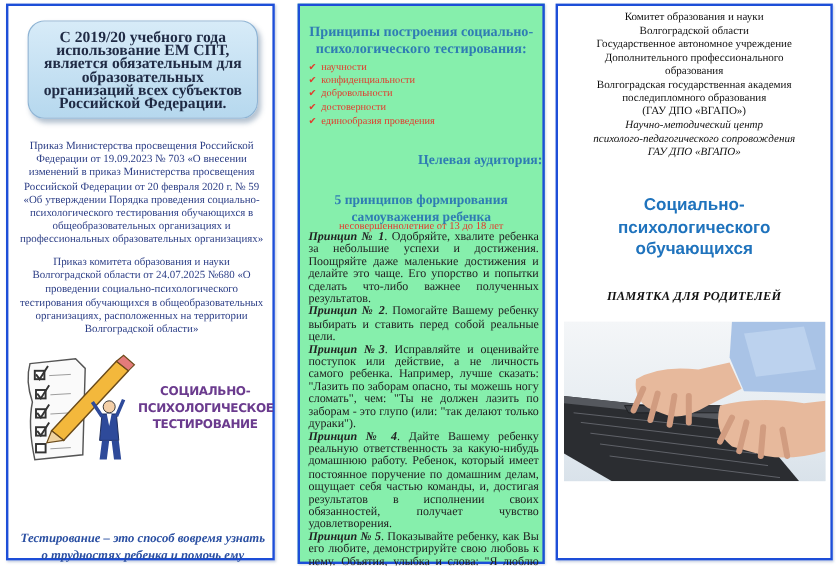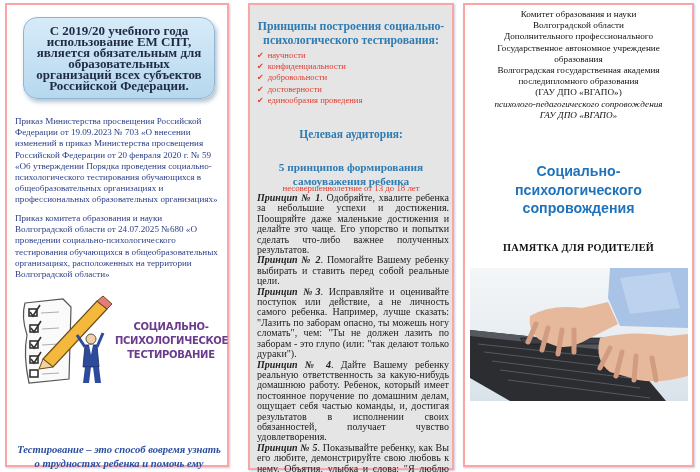--- a/index.html
+++ b/index.html
@@ -1,62 +1,62 @@
 <!DOCTYPE html>
 <html><head>
 <meta charset="utf-8">
 <style>
   * { box-sizing: border-box; margin: 0; padding: 0; }
   html, body { width: 700px; height: 472px; background: #ffffff; overflow: hidden; }
   body { position: relative; font-family: "Liberation Serif", serif; }
 
-  .panel { position: absolute; border: 2px solid #fca5a5; box-shadow: 1px 1px 2px rgba(80,110,160,0.35); padding-left: 12px; }
+  .panel { position: absolute; border: 2px solid #1d4ed8; box-shadow: 1px 1px 2px rgba(80,110,160,0.35); padding-left: 12px; }
   #panel-left { left: 5px; top: 3px; width: 224px; height: 464px; background: #ffffff; }
-  #panel-mid { left: 248px; top: 3px; width: 206px; height: 467px; background: #e5e5e5; }
+  #panel-mid { left: 248px; top: 3px; width: 206px; height: 467px; background: #86efac; }
   #panel-right { left: 463px; top: 3px; width: 231px; height: 464px; background: #ffffff; }
 
   
   .notice-box {
     position: absolute; left: 16px; top: 12px; width: 192px; height: 82px;
     border-radius: 14px; border: 1px solid #8fb4d4;
     background: linear-gradient(180deg, #d7ebf8 0%, #b6d8ee 100%);
     box-shadow: 2px 3px 4px rgba(90,120,150,0.45);
     display: flex; align-items: center; justify-content: center; text-align: center;
     padding: 4px 8px;
   }
   .notice-text { font-weight: bold; font-size: 13px; line-height: 11px; color: #1f2a44; }
-  .order-text { position: absolute; left: 8px; width: 206px; color: #2c3e86; font-size: 9.1px; line-height: 11.2px; }
+  .order-text { position: absolute; left: 8px; width: 206px; text-align: center; color: #2c3e86; font-size: 9.1px; line-height: 11.2px; }
   #order1 { top: 111px; }
   #order2 { top: 208px; }
 
   .illustration { position: absolute; left: 12px; top: 290px; width: 200px; height: 90px; }
   .illu-title { position: absolute; left: 96px; top: 25px; width: 112px; text-align: center;
     font-family: "DejaVu Sans", sans-serif; font-weight: bold; font-size: 10px; line-height: 14px; color: #6b3b8e; letter-spacing: -0.3px; }
 
   .tagline { position: absolute; left: 10px; top: 390px; width: 204px; text-align: center;
     font-style: italic; font-weight: bold; color: #2a4fa2; font-size: 10.6px; line-height: 13.5px; margin-top: 48px; }
 
   
   .mid-title { position: absolute; left: 0; top: 15px; width: 100%; text-align: center;
     font-weight: bold; color: #2f7cb3; font-size: 11.8px; line-height: 13.5px; }
   .principles-list { position: absolute; left: 7px; top: 45px; list-style: none; }
   .principles-list li { font-size: 8.6px; line-height: 11.2px; color: #e23a2c; display: flex; align-items: center; }
   .check { color: #e23a2c; font-size: 8px; margin-right: 4px; font-family: "DejaVu Sans", sans-serif; }
-  .aud-title { position: absolute; left: 0; top: 123px; width: 100%; text-align: center; font-weight: bold; color: #2f7cb3; font-size: 11.5px; }
+  .aud-title { position: absolute; left: 0; top: 123px; width: 100%; text-align: right; font-weight: bold; color: #2f7cb3; font-size: 11.5px; }
   .aud-value { position: absolute; left: 0; top: 138px; width: 100%; text-align: center; color: #e23a2c; font-size: 8.8px; margin-top: 40px; }
   .five-title { position: absolute; left: 0; top: 156px; width: 100%; text-align: center; font-weight: bold; color: #2f7cb3; font-size: 11.3px; line-height: 13.5px; }
   .rules { position: absolute; left: 7px; top: 188px; width: 192px; text-align: justify; font-size: 10px; line-height: 10.4px; color: #222; }
   .rule-label { font-weight: bold; font-style: italic; }
 
   
   .org-header { position: absolute; left: 0; top: 4px; width: 100%; text-align: center; font-size: 9.2px; line-height: 11.2px; color: #111; }
   .org-header .it { font-style: italic; }
   .main-title { position: absolute; left: 0; top: 157px; width: 100%; text-align: center;
     font-family: "Liberation Sans", sans-serif; font-weight: bold; font-size: 14.2px; line-height: 18.5px; color: #1f73bd; }
-  .memo { position: absolute; left: 0; top: 237px; width: 100%; text-align: center; font-weight: bold; font-size: 10.3px; color: #111; letter-spacing: 0.2px; }
+  .memo { position: absolute; left: 0; top: 237px; width: 100%; text-align: center; font-weight: bold; font-size: 10.3px; color: #111; letter-spacing: 0.2px; font-style: italic; }
   .photo { position: absolute; left: 5px; top: 263px; width: 218px; height: 133px; overflow: hidden;
     background: linear-gradient(180deg, #f4f6f8 0%, #e6ecf1 60%, #d9e2ea 100%); }
   .city { position: absolute; left: 0; top: 432px; width: 100%; text-align: center; font-weight: bold; font-size: 9.6px; line-height: 12px; color: #111; margin-top: 40px; }
 </style>
 </head>
 <body>
 
 <div id="panel-left" class="panel">
   <div class="notice-box">
     <div class="notice-text">С 2019/20 учебного года использование ЕМ СПТ, является обязательным для образовательных организаций всех субъектов Российской Федерации.</div>
@@ -137,34 +137,35 @@
     <div><span class="rule-label">Принцип №3</span><span>. Исправляйте и оценивайте поступок или действие, а не личность самого ребенка. Например, лучше сказать: "Лазить по заборам опасно, ты можешь ногу сломать", чем: "Ты не должен лазить по заборам - это глупо (или: "так делают только дураки").</span></div>
     <div><span class="rule-label">Принцип № 4</span><span>. Дайте Вашему ребенку реальную ответственность за какую-нибудь домашнюю работу. Ребенок, который имеет постоянное поручение по домашним делам, ощущает себя частью команды, и, достигая результатов в исполнении своих обязанностей, получает чувство удовлетворения.</span></div>
     <div><span class="rule-label">Принцип № 5</span><span>. Показывайте ребенку, как Вы его любите, демонстрируйте свою любовь к нему. Объятия, улыбка и слова: "Я люблю тебя" помогут ребенку ощущать Ваше хорошее отношение и любовь.</span></div>
   </div>
 </div>
 
 <div id="panel-right" class="panel">
   <div class="org-header">
     <div>Комитет образования и науки</div>
     <div>Волгоградской области</div>
+    <div>Государственное автономное учреждение</div>
     <div>Дополнительного профессионального</div>
-    <div>Государственное автономное учреждение</div>
     <div>образования</div>
     <div>Волгоградская государственная академия</div>
     <div>последипломного образования</div>
     <div>(ГАУ ДПО «ВГАПО»)</div>
+    <div class="it">Научно-методический центр</div>
     <div class="it">психолого-педагогического сопровождения</div>
     <div class="it">ГАУ ДПО «ВГАПО»</div>
   </div>
 
   <div class="main-title">
     <div>Социально-</div>
     <div>психологического</div>
-    <div>сопровождения</div>
+    <div>обучающихся</div>
   </div>
   <div class="memo">ПАМЯТКА ДЛЯ РОДИТЕЛЕЙ</div>
 
   <div class="photo">
     <svg width="218" height="133" viewBox="0 0 218 133">
       <path d="M140 0 L218 0 L218 60 L150 58 L138 30 Z" fill="#a9c3e6"></path>
       <path d="M150 10 L200 4 L210 40 L160 46 Z" fill="#bcd2ee"></path>
       <path d="M0 62 L150 78 L196 133 L40 133 L0 110 Z" fill="#2b2d31"></path>
       <path d="M0 62 L150 78 L154 84 L0 68 Z" fill="#55585e"></path>
       <g fill="#3c3f45" stroke="#1b1c1f" stroke-width="0.6">

